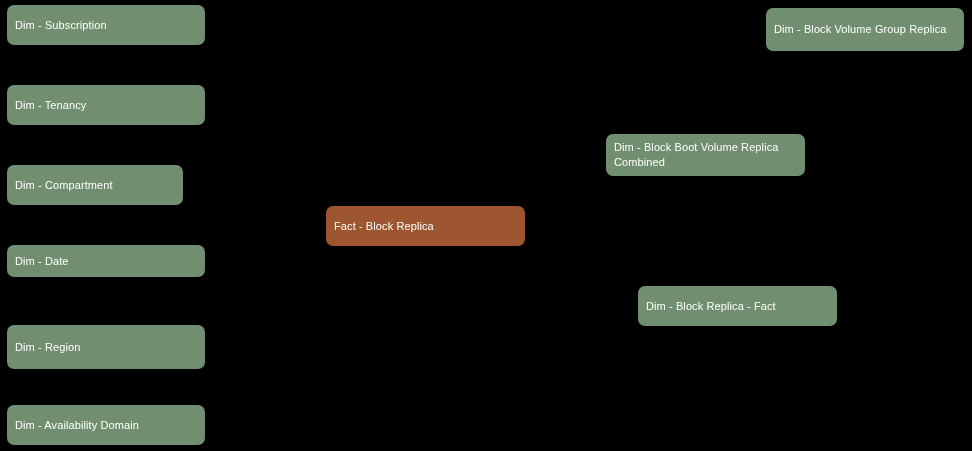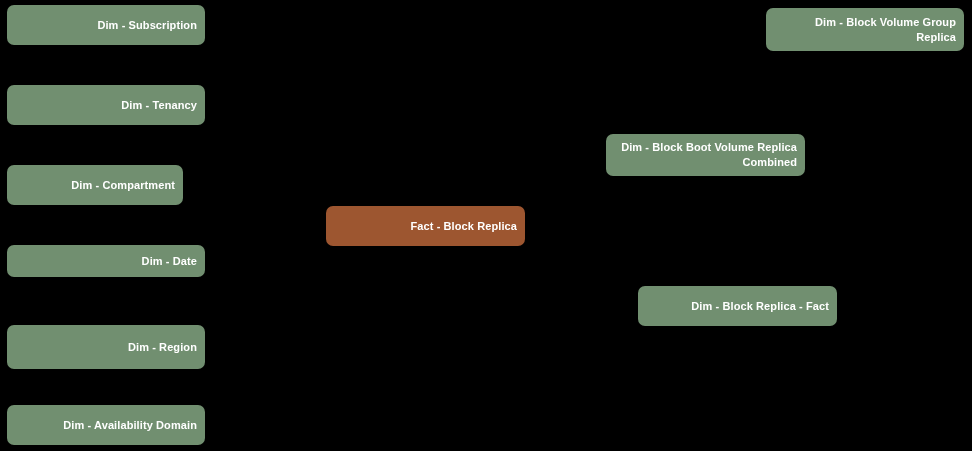--- a/index.html
+++ b/index.html
@@ -24,24 +24,24 @@
     height: 451px;
     background: #000000;
   }
   .node {
     position: absolute;
     box-sizing: border-box;
     border-radius: 7px;
     display: flex;
     align-items: center;
     justify-content: center;
-    text-align: right;
+    text-align: left;
     color: #ffffff;
     font-size: 11px;
-    font-weight: bold;
+    font-weight: normal;
     line-height: 15px;
     letter-spacing: 0.1px;
     padding: 2px 8px;
     user-select: none;
   }
   .node.dim {
     background: #718f70;
   }
   .node.fact {
     background: #9d5630;

